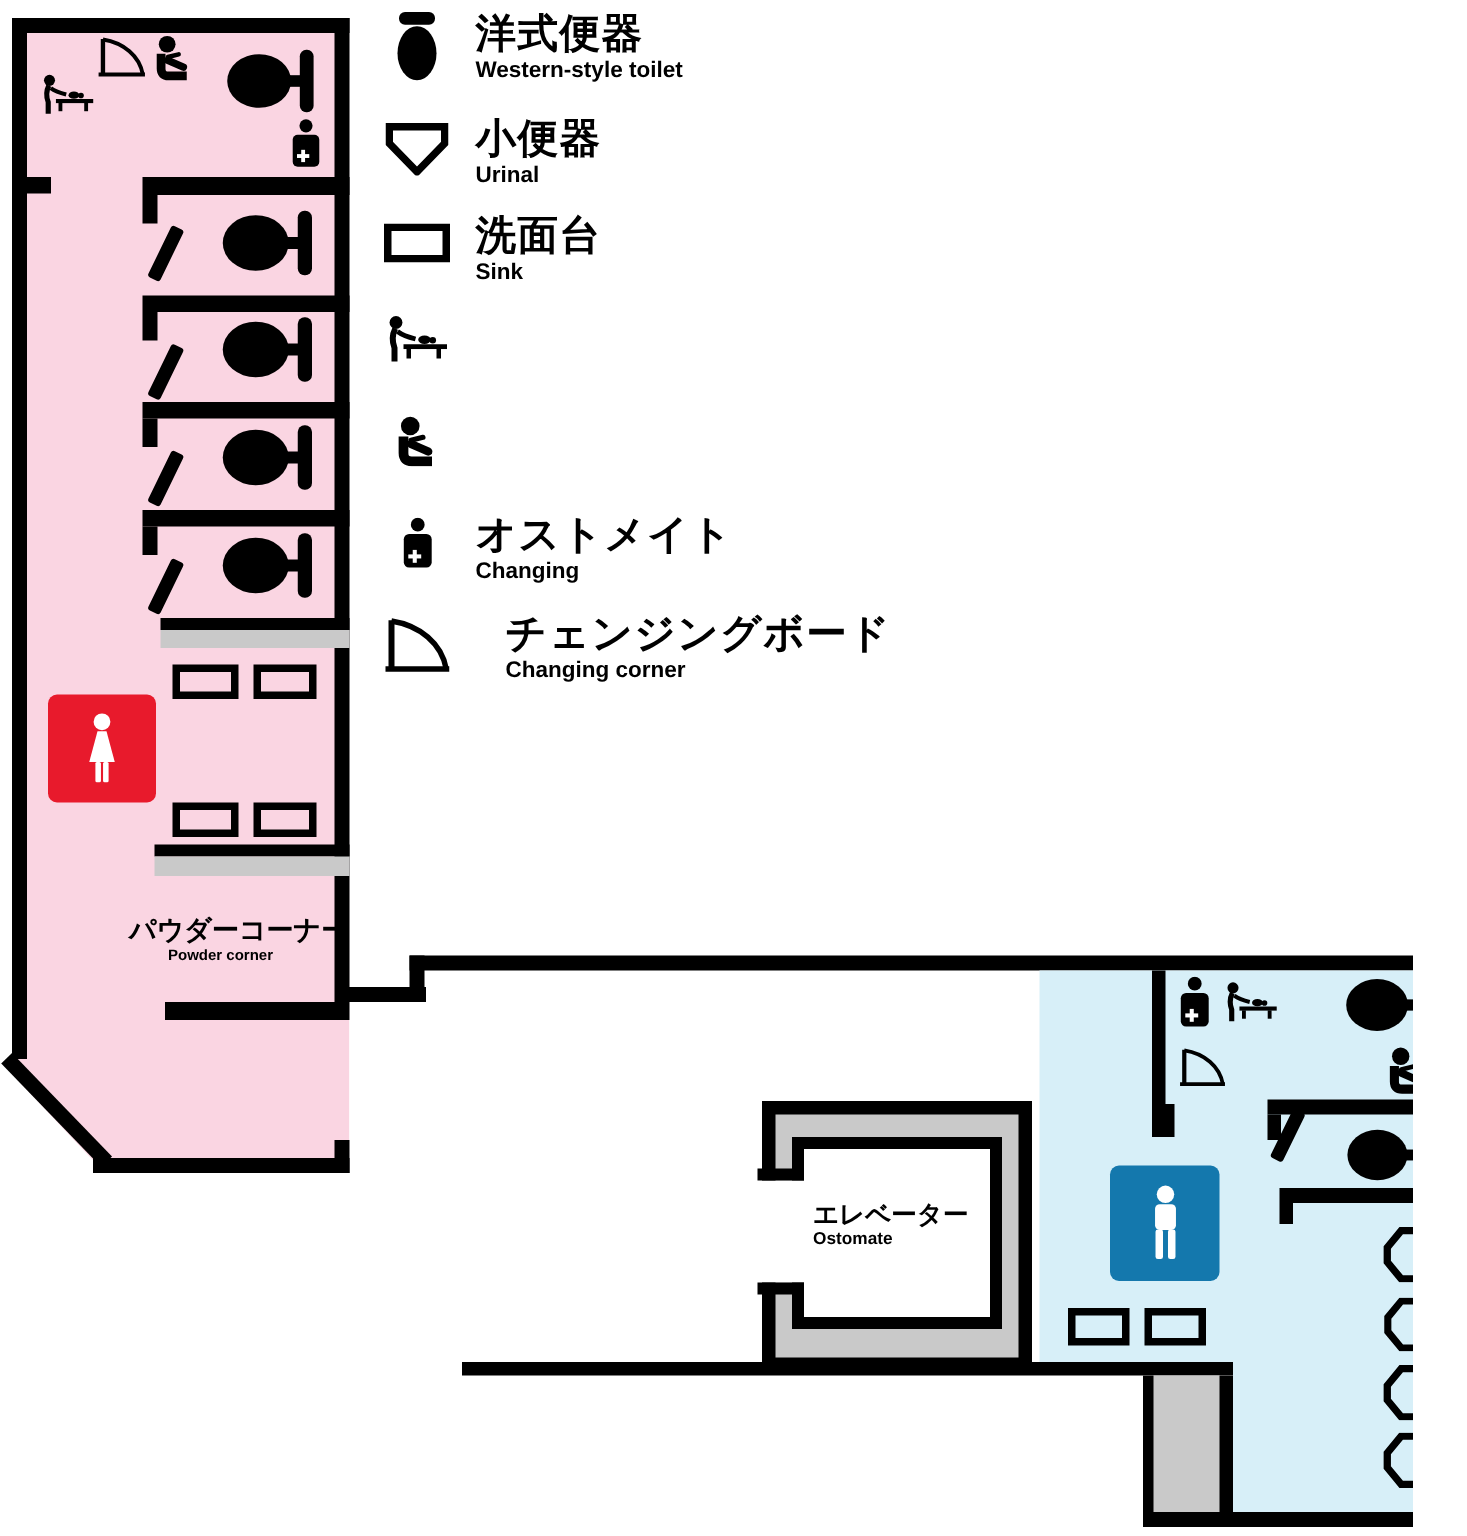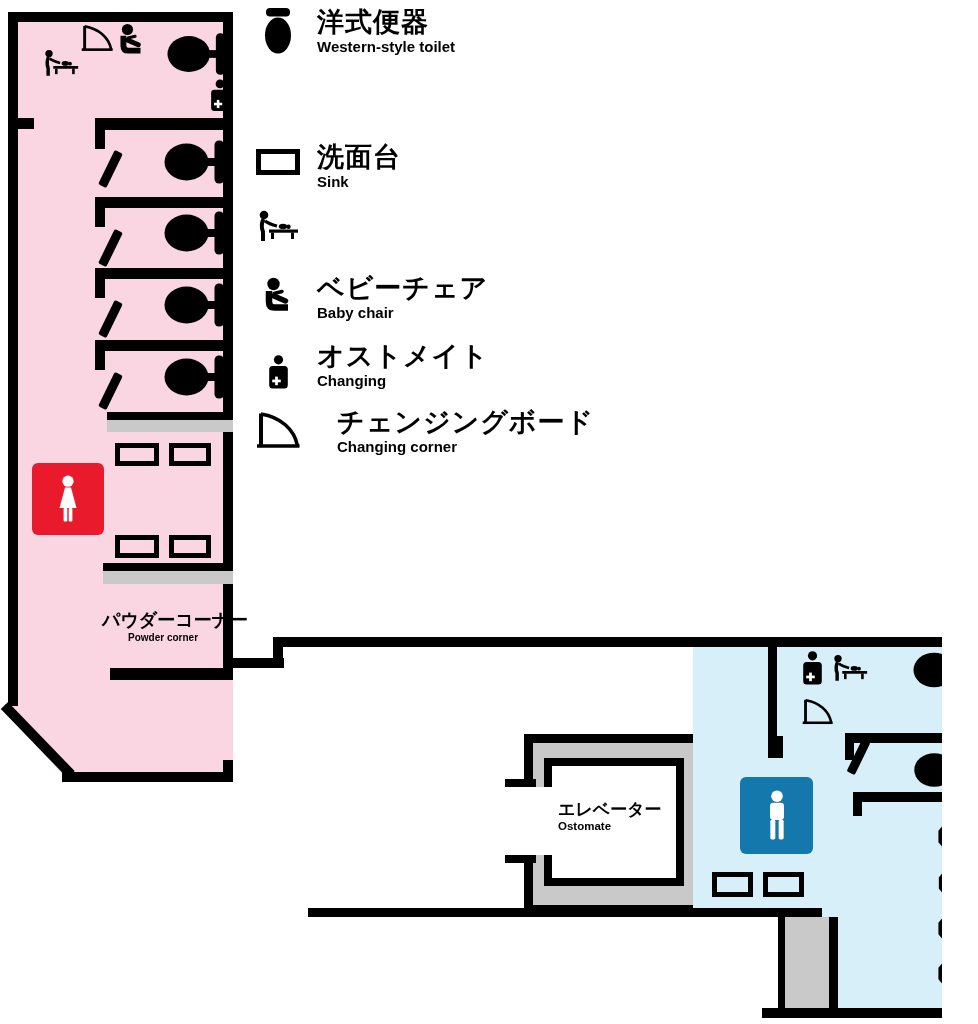--- a/index.html
+++ b/index.html
@@ -2,21 +2,21 @@
 <html style="--pink: #FAD5E2; --lblue: #D7EFF8; --gray: #C9C9C9; --sign-red: #E81A2C; --sign-blue: #1478AD; --wall: #000000;"><head>
 <meta charset="utf-8">
 <style>
   :root{
     --pink:#FAD5E2; --lblue:#D7EFF8; --gray:#C9C9C9;
     --sign-red:#E81A2C; --sign-blue:#1478AD; --wall:#000000;
   }
   html,body{margin:0;padding:0;background:#fff;}
   body{font-family:"Liberation Sans","DejaVu Sans",sans-serif;color:#000;}
   #canvas{position:relative;width:942px;height:1024px;background:#fff;overflow:hidden;}
-  .abs{position:absolute;margin-left:16px;}
+  .abs{position:absolute;}
   .wall{position:absolute;background:var(--wall);}
   .grayband{position:absolute;background:var(--gray);}
   .floor-pink{position:absolute;background:var(--pink);}
   .floor-blue{position:absolute;background:var(--lblue);}
   .sink{position:absolute;border:5px solid #000;box-sizing:border-box;}
   .sink.pinkfill{background:var(--pink);}
   .sink.bluefill{background:var(--lblue);}
   .door{position:absolute;width:9px;background:#000;border-radius:2px;transform:rotate(26deg);}
   .sign{position:absolute;border-radius:6px;display:flex;align-items:center;justify-content:center;}
   .legend-row{position:absolute;left:253px;display:flex;align-items:flex-start;}
@@ -102,20 +102,31 @@
     <div class="legend-icon">
       <svg class="icon" width="28" height="46">
           <use href="#sym-toilet-v"></use>
         </svg>
     </div>
     <div class="legend-text">
       <div class="jp-big">洋式便器</div>
       <div class="en-small">Western-style toilet</div>
     </div>
   </div>
+  <div class="legend-row" style="top:78px;">
+    <div class="legend-icon" style="padding-top:4px;">
+      <svg class="icon" width="42" height="35">
+          <use href="#sym-urinal-down"></use>
+        </svg>
+    </div>
+    <div class="legend-text">
+      <div class="jp-big">小便器</div>
+      <div class="en-small">Urinal</div>
+    </div>
+  </div>
   <div class="legend-row" style="top:143px;justify-content:center;">
     <div class="legend-icon" style="padding-top:6px;">
       <svg class="icon" width="44" height="26">
           <use href="#sym-sink"></use>
         </svg>
     </div>
     <div class="legend-text">
       <div class="jp-big">洗面台</div>
       <div class="en-small">Sink</div>
     </div>
@@ -126,26 +137,22 @@
           <use href="#sym-baby-seat"></use>
         </svg>
     </div>
   </div>
   <div class="legend-row" style="top:274px;">
     <div class="legend-icon" style="padding-top:3px;">
       <svg class="icon" width="30" height="34">
           <use href="#sym-baby-chair"></use>
         </svg>
     </div>
-    <div class="legend-text">
-      <div class="jp-big">ベビーチェア</div>
-      <div class="en-small">Baby chair</div>
-    </div>
-  </div>
-  <div class="legend-row" style="top:342px;align-items:flex-end;">
+  </div>
+  <div class="legend-row" style="top:342px;">
     <div class="legend-icon" style="padding-top:3px;">
       <svg class="icon" width="21" height="34">
           <use href="#sym-ostomate"></use>
         </svg>
     </div>
     <div class="legend-text">
       <div class="jp-big">オストメイト</div>
       <div class="en-small">Changing</div>
     </div>
   </div>

